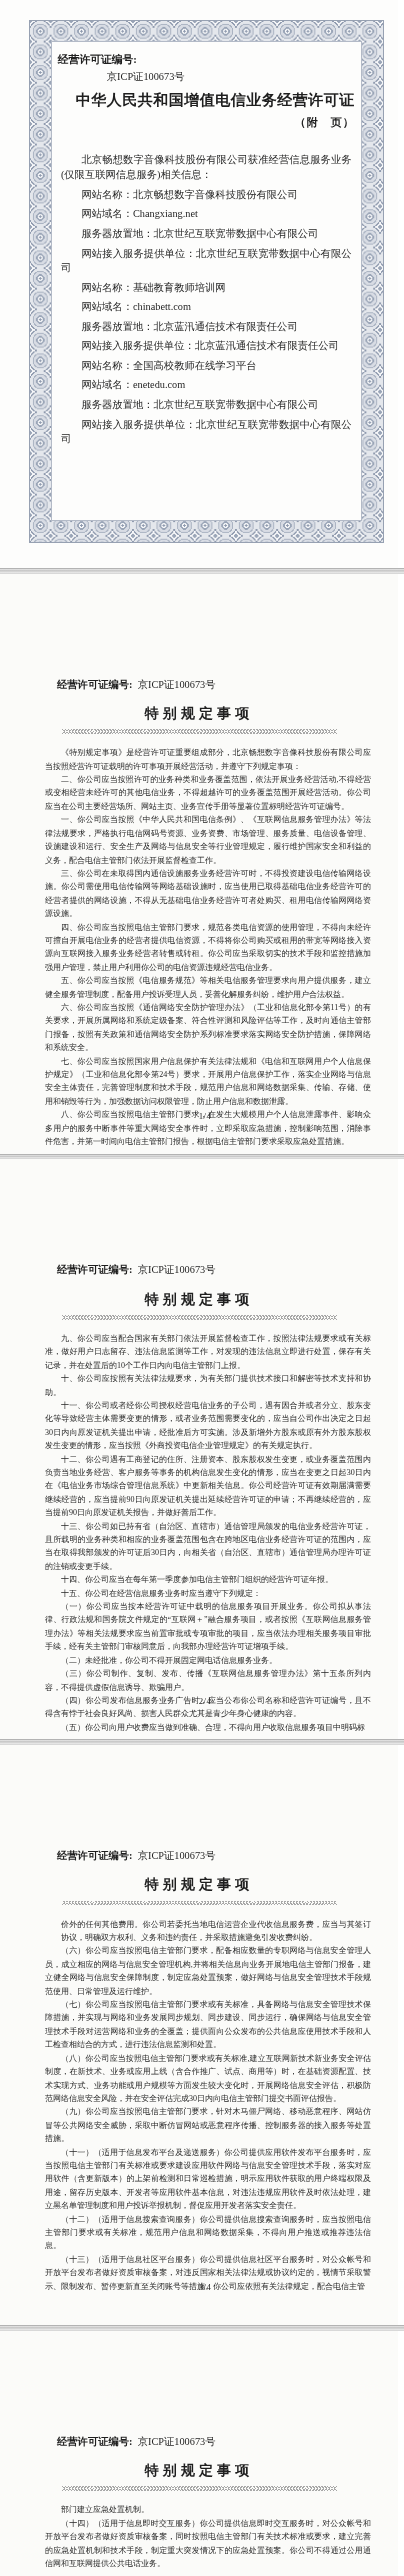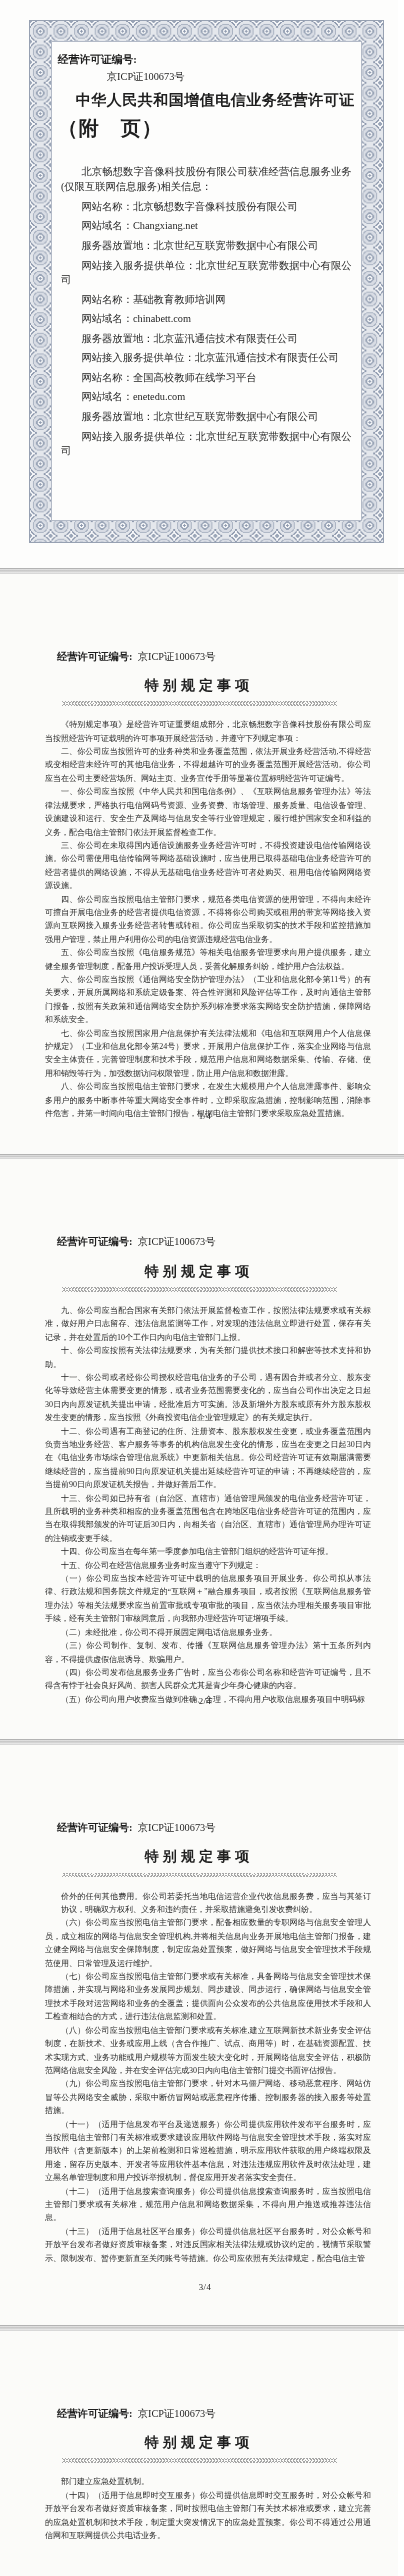--- a/index.html
+++ b/index.html
@@ -35,36 +35,36 @@
     border:1px solid #b3bac7;
     padding:11.3px 6.2px 0 6.2px; box-sizing:border-box;
   }
   .cert-head-label { font-weight:700; font-size:10.8px; }
   .cert-license-no { font-size:10.3px; margin:2.1px 0 0 49px; }
   .cert-title {
     margin:7.2px 0 0 0; text-align:right;
     font-size:15px; font-weight:700; letter-spacing:0.5px;
   }
   .cert-subtitle {
-    margin:5.2px 0 0 0; text-align:left;
-    font-size:20px; font-weight:700; letter-spacing:1px;
+    margin:5.2px 0 0 0; text-align:right;
+    font-size:11px; font-weight:700; letter-spacing:1px;
   }
   .cert-intro {
     margin:21.6px 3.1px 0 3.1px; font-size:10.3px; line-height:15.5px;
     text-indent:2em; text-align:justify;
   }
   .cert-entry {
     margin:5.2px 3.1px 0 3.1px; font-size:10.3px; line-height:14.4px;
     text-indent:2em; text-align:justify;
   }
 
   
   .prov { height:580px; }
   .prov.last { height:542px; }
-  .pv-head { padding:76px 0 0 57px; font-size:10.3px; }
+  .pv-head { padding:104px 0 0 57px; font-size:10.3px; }
   .pv-head .lbl { font-weight:700; }
   .pv-head .num { margin-left:5.2px; }
   .pv-title {
     margin:13.4px 0 0 0; text-align:center;
     font-size:14px; font-weight:700; letter-spacing:4.1px;
   }
   .wavy {
     width:275px; height:4.6px; margin:6.2px auto 0 auto;
     background:
       repeating-linear-gradient(62deg, #8c8c8c 0 0.8px, transparent 0.8px 2.6px),

